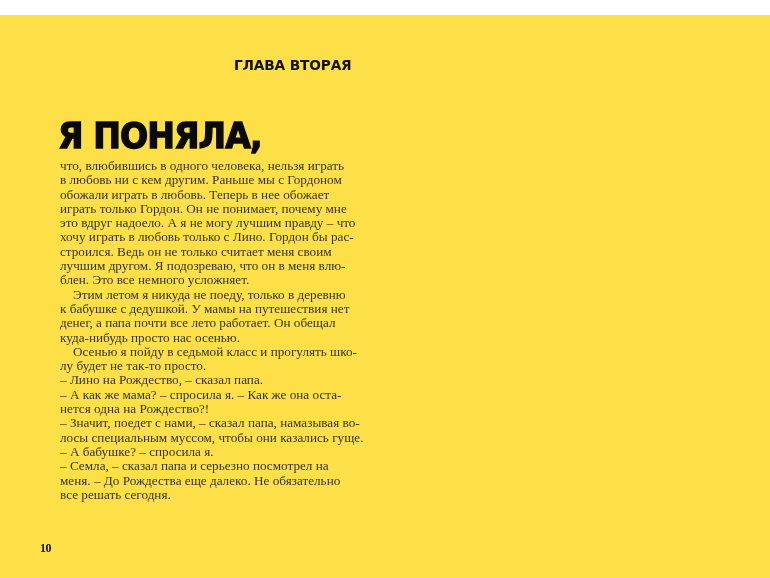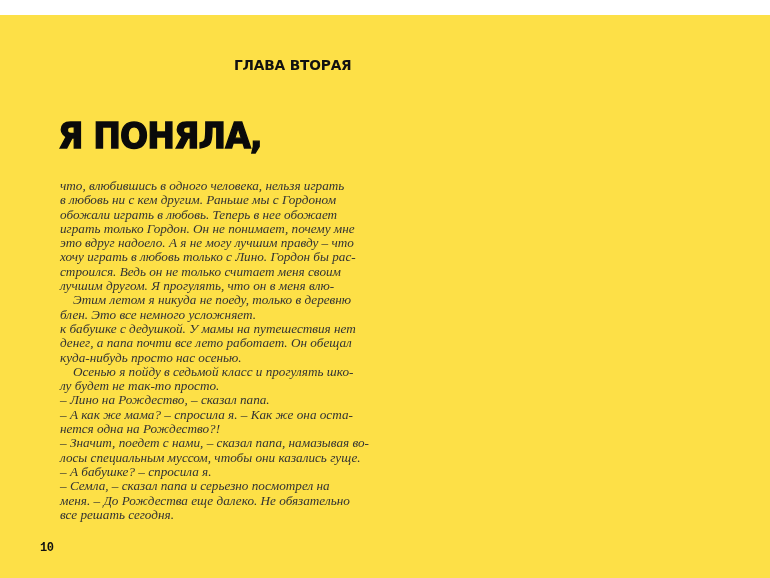--- a/index.html
+++ b/index.html
@@ -26,46 +26,46 @@
 
     .text-block {
       position: absolute;
       font-family: "Liberation Serif", serif;
       font-size: 13.2px; line-height: 14.3px; color: #333;
     }
     .text-block .line { display: block; white-space: nowrap; height: 14.3px; }
     .text-block .line.just { text-align-last: justify; text-align: justify; }
     .text-block .line.indent { padding-left: 13px; }
 
-    .left-text { left: 60px; top: 164px; width: 264px; font-style: italic; }
+    .left-text { left: 60px; top: 144px; width: 264px; }
 
     .page-number {
-      position: absolute; font-family: Liberation Mono, monospace; font-weight: bold;
+      position: absolute; font-family: Liberation Serif, serif; font-weight: bold;
       font-size: 12px; color: #111; letter-spacing: -0.5px;
     }
     .pn-left { left: 40px; top: 526px; }
   </style>
 </head>
 <body>
 
 <div class="spread">
   <div class="page page-left">
     <div class="chapter-label">ГЛАВА ВТОРАЯ</div>
     <div class="chapter-title">Я ПОНЯЛА,</div>
     <div class="text-block left-text" id="left-text">
         <span class="line just">что, влюбившись в одного человека, нельзя играть</span>
         <span class="line just">в любовь ни с кем другим. Раньше мы с Гордоном</span>
         <span class="line just">обожали играть в любовь. Теперь в нее обожает</span>
         <span class="line just">играть только Гордон. Он не понимает, почему мне</span>
         <span class="line just">это вдруг надоело. А я не могу лучшим правду – что</span>
         <span class="line just">хочу играть в любовь только с Лино. Гордон бы рас-</span>
         <span class="line just">строился. Ведь он не только считает меня своим</span>
-        <span class="line just">лучшим другом. Я прогулять, что он в меня влю-</span>
+        <span class="line just">лучшим другом. Я подозреваю, что он в меня влю-</span>
+        <span class="line">блен. Это все немного усложняет.</span>
         <span class="line just indent">Этим летом я никуда не поеду, только в деревню</span>
-        <span class="line">блен. Это все немного усложняет.</span>
         <span class="line just">к бабушке с дедушкой. У мамы на путешествия нет</span>
         <span class="line just">денег, а папа почти все лето работает. Он обещал</span>
         <span class="line">куда-нибудь просто нас осенью.</span>
         <span class="line just indent">Осенью я пойду в седьмой класс и прогулять шко-</span>
         <span class="line">лу будет не так-то просто.</span>
         <span class="line">– Лино на Рождество, – сказал папа.</span>
         <span class="line just">– А как же мама? – спросила я. – Как же она оста-</span>
         <span class="line">нется одна на Рождество?!</span>
         <span class="line just">– Значит, поедет с нами, – сказал папа, намазывая во-</span>
         <span class="line just">лосы специальным муссом, чтобы они казались гуще.</span>

